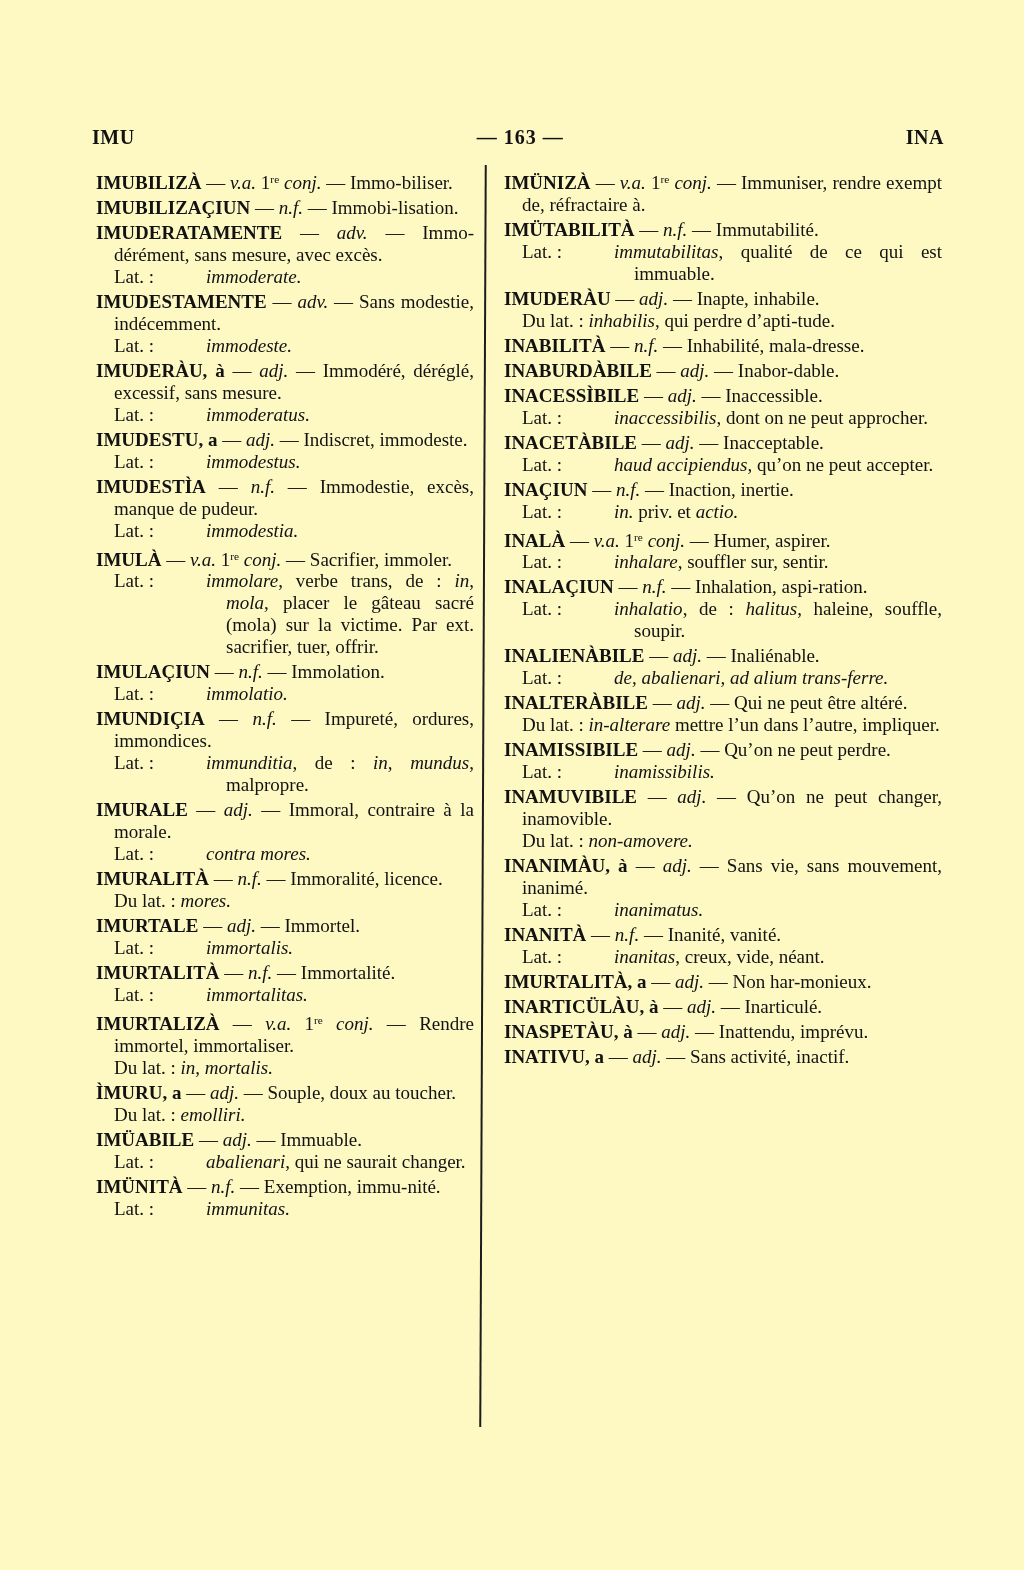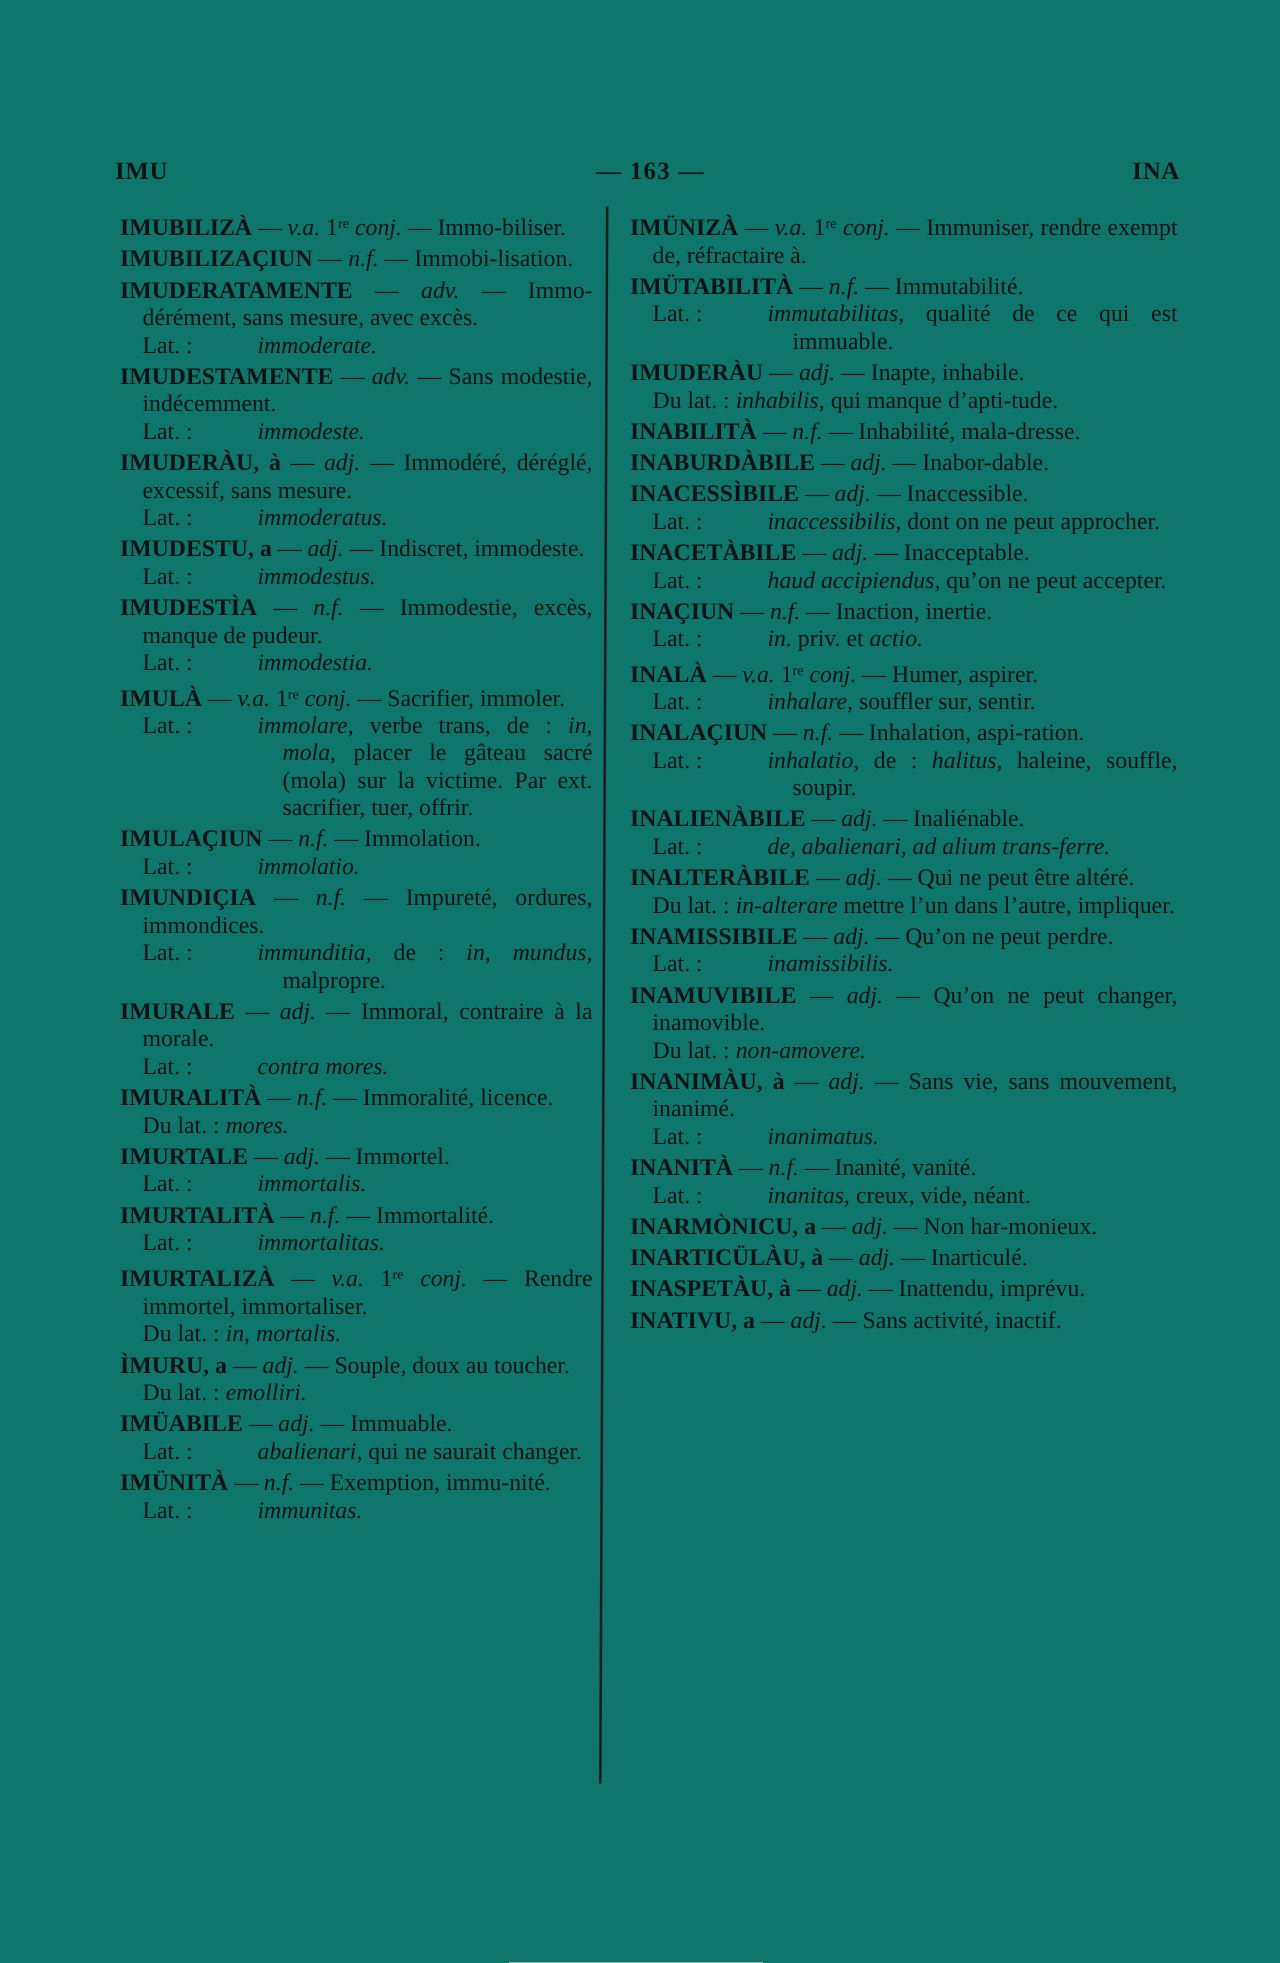--- a/index.html
+++ b/index.html
@@ -1,20 +1,20 @@
 <!DOCTYPE html>
 <html><head>
 <meta charset="utf-8">
 <style>
   html,body{margin:0;padding:0;background:#e8e8e6;}
   .page{
     position:relative;
     width:1024px;height:1570px;
     margin:0 auto;
-    background:#0f766e;
+    background:#fef9c3;
     color:#121212;
     font-family:"Liberation Serif","DejaVu Serif",serif;
     overflow:hidden;
   }
   .page-header{
     position:absolute;
     top:126px;left:92px;width:852px;
     display:flex;justify-content:space-between;align-items:baseline;
     font-size:20px;font-weight:bold;
     letter-spacing:0.5px;
@@ -136,21 +136,21 @@
     <div class="column column-right">
         <div class="entry">
           <p class="para-main"><span class="run-b">IMÜNIZÀ</span><span class="run-n"> — </span><span class="run-i">v.a.</span><span class="run-n"> 1</span><span class="run-s">re</span><span class="run-n"> </span><span class="run-i">conj.</span><span class="run-n"> — Immuniser, rendre exempt de, réfractaire à.</span></p>
         </div>
         <div class="entry">
           <p class="para-main"><span class="run-b">IMÜTABILITÀ</span><span class="run-n"> — </span><span class="run-i">n.f.</span><span class="run-n"> — Immutabilité.</span></p>
           <p class="para-lat"><span class="lat-label">Lat. :</span><span class="run-i">immutabilitas</span><span class="run-n">, qualité de ce qui est immuable.</span></p>
         </div>
         <div class="entry">
           <p class="para-main"><span class="run-b">IMUDERÀU</span><span class="run-n"> — </span><span class="run-i">adj.</span><span class="run-n"> — Inapte, inhabile.</span></p>
-          <p class="para-dulat"><span class="dulat-label">Du lat. :</span> <span class="run-i">inhabilis</span><span class="run-n">, qui manque d’apti-tude.</span></p>
+          <p class="para-dulat"><span class="dulat-label">Du lat. :</span> <span class="run-i">inhabilis</span><span class="run-n">, qui perdre d’apti-tude.</span></p>
         </div>
         <div class="entry">
           <p class="para-main"><span class="run-b">INABILITÀ</span><span class="run-n"> — </span><span class="run-i">n.f.</span><span class="run-n"> — Inhabilité, mala-dresse.</span></p>
         </div>
         <div class="entry">
           <p class="para-main"><span class="run-b">INABURDÀBILE</span><span class="run-n"> — </span><span class="run-i">adj.</span><span class="run-n"> — Inabor-dable.</span></p>
         </div>
         <div class="entry">
           <p class="para-main"><span class="run-b">INACESSÌBILE</span><span class="run-n"> — </span><span class="run-i">adj.</span><span class="run-n"> — Inaccessible.</span></p>
           <p class="para-lat"><span class="lat-label">Lat. :</span><span class="run-i">inaccessibilis</span><span class="run-n">, dont on ne peut approcher.</span></p>
@@ -189,21 +189,21 @@
         </div>
         <div class="entry">
           <p class="para-main"><span class="run-b">INANIMÀU, à</span><span class="run-n"> — </span><span class="run-i">adj.</span><span class="run-n"> — Sans vie, sans mouvement, inanimé.</span></p>
           <p class="para-lat"><span class="lat-label">Lat. :</span><span class="run-i">inanimatus.</span></p>
         </div>
         <div class="entry">
           <p class="para-main"><span class="run-b">INANITÀ</span><span class="run-n"> — </span><span class="run-i">n.f.</span><span class="run-n"> — Inanité, vanité.</span></p>
           <p class="para-lat"><span class="lat-label">Lat. :</span><span class="run-i">inanitas</span><span class="run-n">, creux, vide, néant.</span></p>
         </div>
         <div class="entry">
-          <p class="para-main"><span class="run-b">INARMÒNICU, a</span><span class="run-n"> — </span><span class="run-i">adj.</span><span class="run-n"> — Non har-monieux.</span></p>
+          <p class="para-main"><span class="run-b">IMURTALITÀ, a</span><span class="run-n"> — </span><span class="run-i">adj.</span><span class="run-n"> — Non har-monieux.</span></p>
         </div>
         <div class="entry">
           <p class="para-main"><span class="run-b">INARTICÜLÀU, à</span><span class="run-n"> — </span><span class="run-i">adj.</span><span class="run-n"> — Inarticulé.</span></p>
         </div>
         <div class="entry">
           <p class="para-main"><span class="run-b">INASPETÀU, à</span><span class="run-n"> — </span><span class="run-i">adj.</span><span class="run-n"> — Inattendu, imprévu.</span></p>
         </div>
         <div class="entry">
           <p class="para-main"><span class="run-b">INATIVU, a</span><span class="run-n"> — </span><span class="run-i">adj.</span><span class="run-n"> — Sans activité, inactif.</span></p>
         </div>

